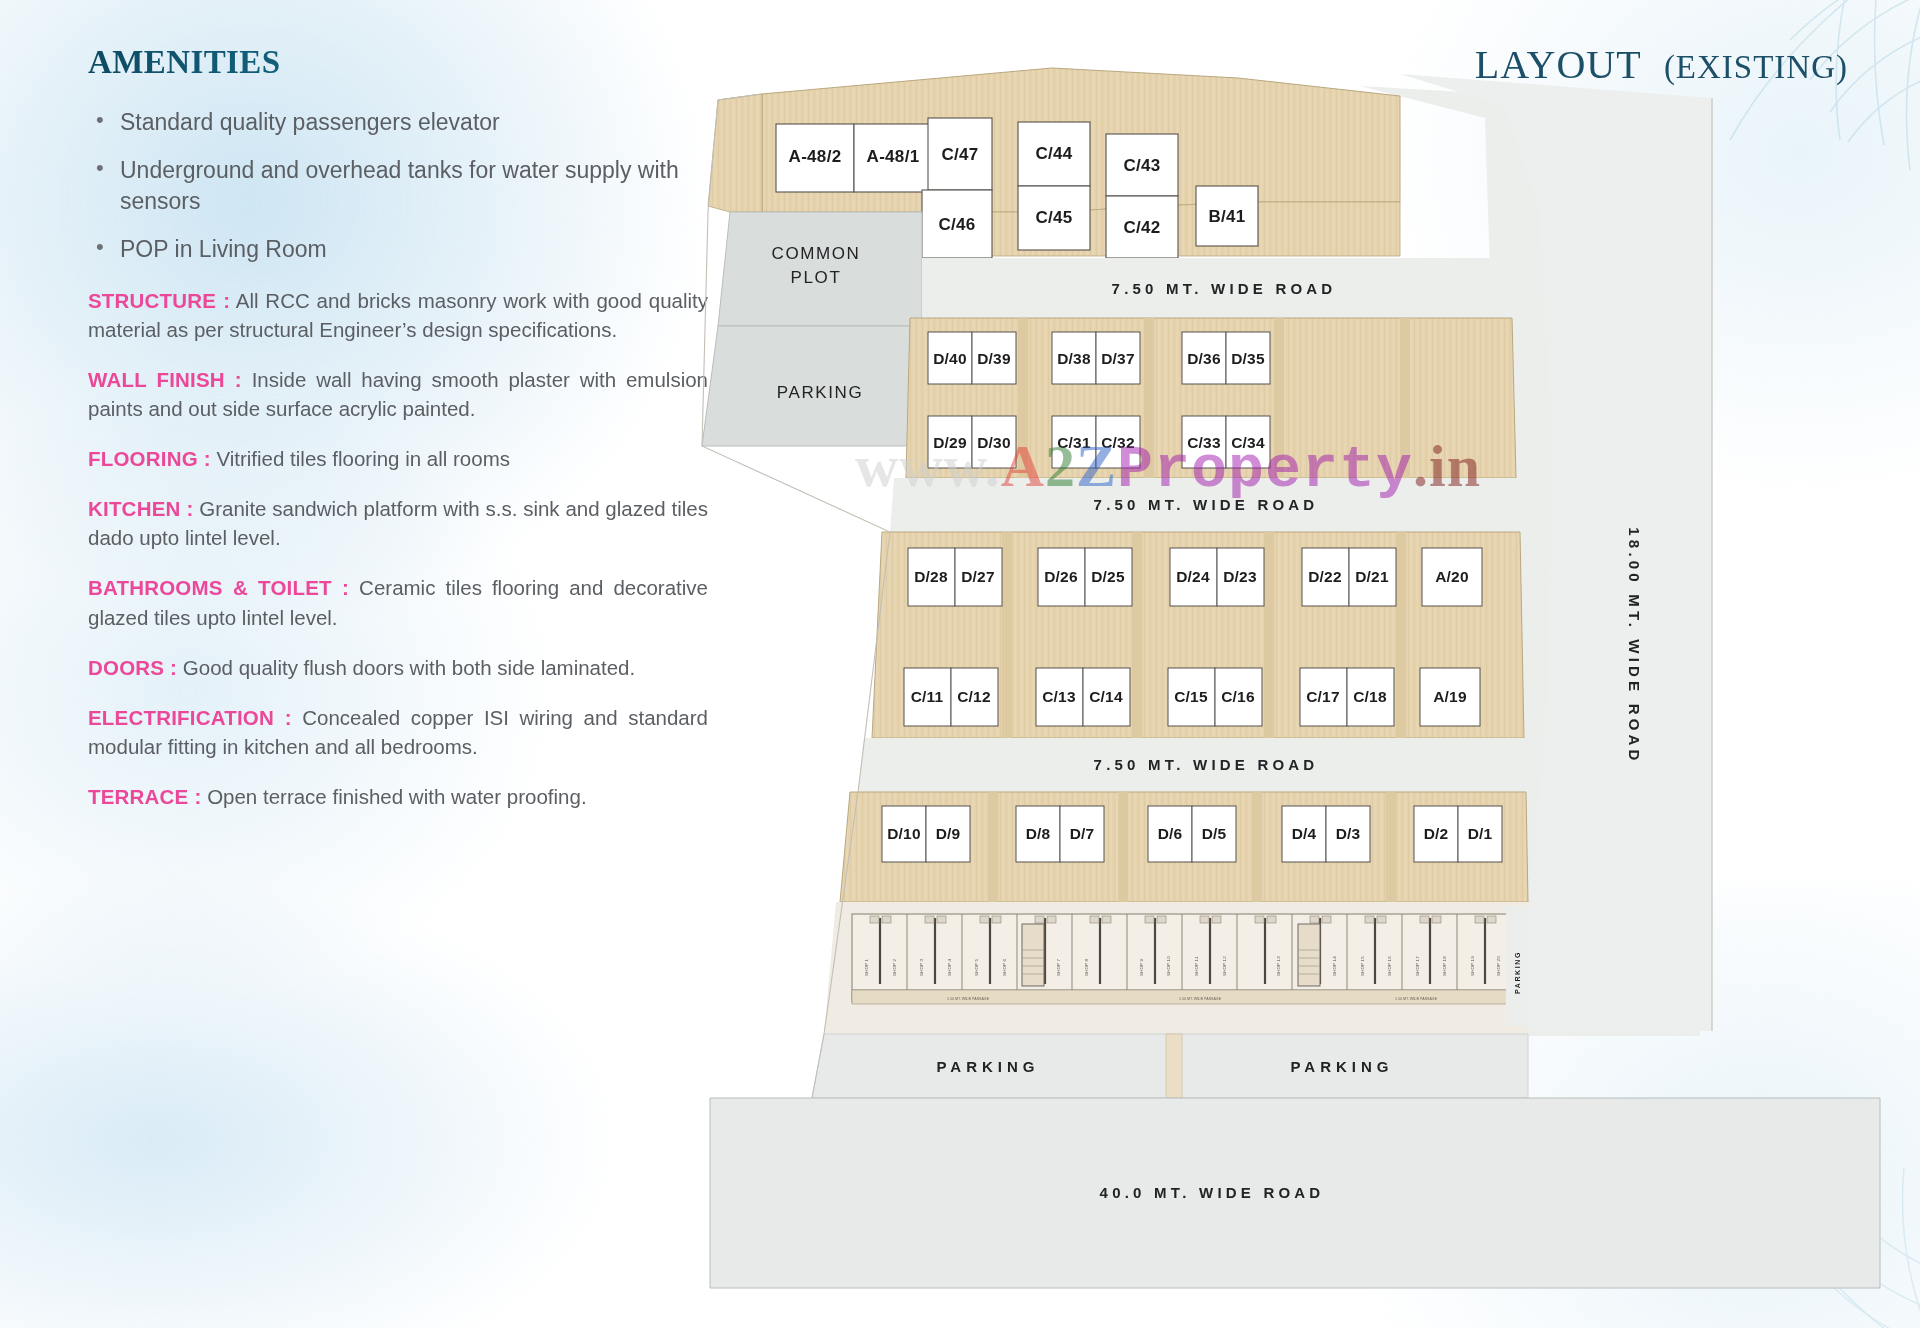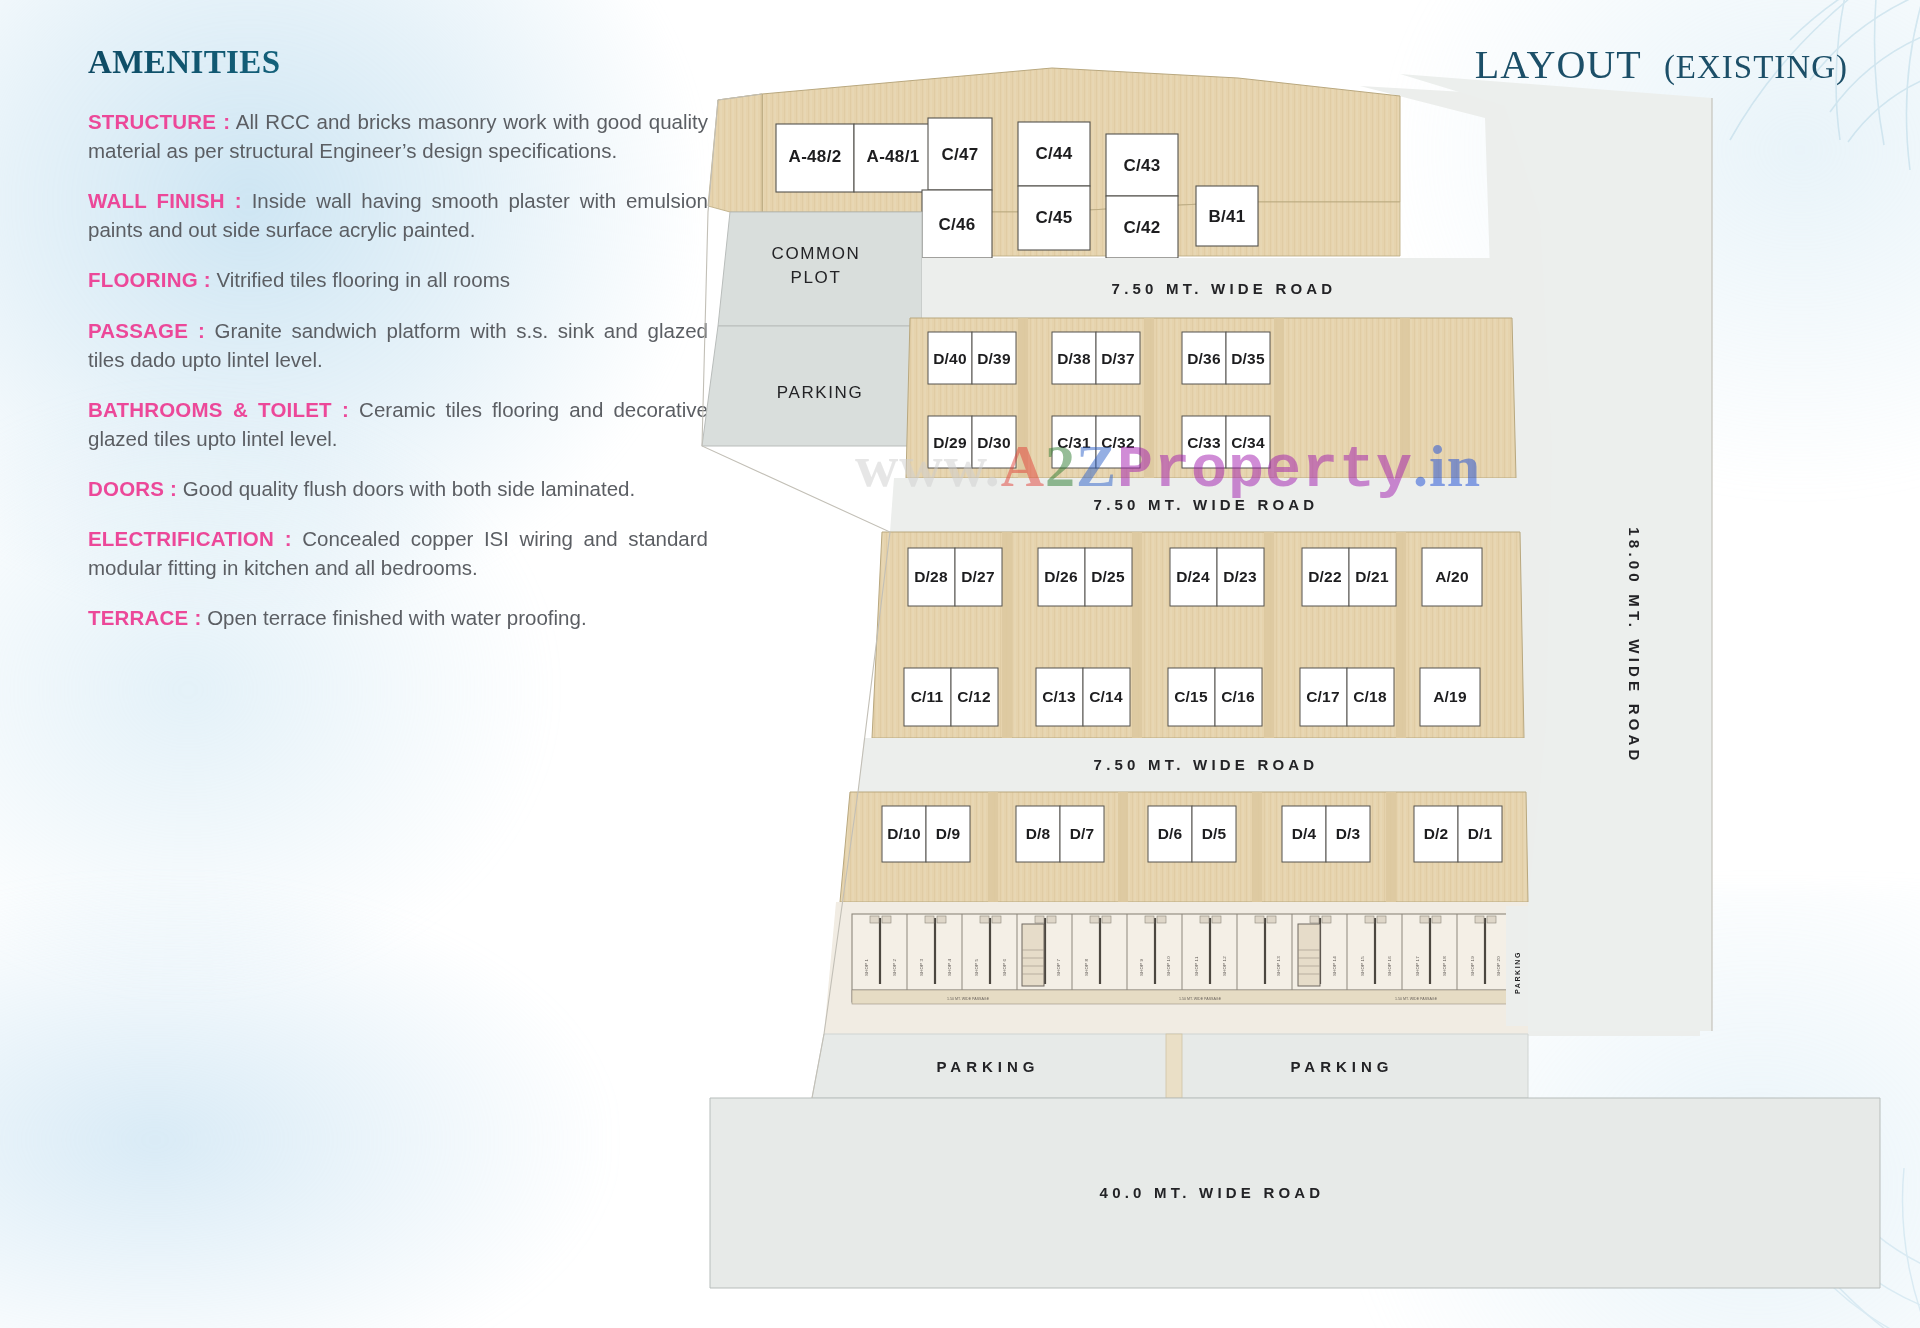--- a/index.html
+++ b/index.html
@@ -57,21 +57,21 @@
 
   .wm{position:absolute;left:855px;top:432px;width:720px;height:90px;
     font-family:"Liberation Serif",serif;font-size:60px;font-weight:700;
     letter-spacing:1px;white-space:nowrap;pointer-events:none;opacity:.5;}
   .wm span{display:inline-block;text-align:center;}
   .wm .w1{color:#cfcfcf;}
   .wm .w2{color:#e2433a;}
   .wm .w3{color:#2f7d32;}
   .wm .w4{color:#2e62c9;}
   .wm .w5{color:#a21caf;font-family:Liberation Mono, monospace;}
-  .wm .w6{color:#1d4ed8;}
+  .wm .w6{color:#7f1d1d;}
 
   
   .lbl{font-family:"Liberation Sans",sans-serif;fill:#1d1d1f;font-weight:700;}
   .plot-lbl{font-size:17px;letter-spacing:.3px;}
   .plot-lbl-sm{font-size:15.5px;letter-spacing:.2px;}
   .road-lbl{font-size:15px;font-weight:600;letter-spacing:4.2px;fill:#232326;}
   .area-lbl{font-size:17px;font-weight:500;letter-spacing:1.6px;fill:#232326;}
   .area-lbl-sp{font-size:15px;font-weight:600;letter-spacing:5px;fill:#232326;}
   .tiny{font-size:4.4px;fill:#5a5550;font-weight:400;letter-spacing:.2px;}
   .tiny2{font-size:3.6px;fill:#6a635c;font-weight:400;}
@@ -99,27 +99,32 @@
       <path d="M400 340 C350 320 310 290 280 255 M398 300 C352 282 318 255 296 225
                M396 258 C358 240 330 215 312 190"></path>
     </g>
   </svg>
 </div>
 
 <div class="left-col">
 
   <h1 class="sect-title">AMENITIES</h1>
 
+  <ul class="amen-list">
+    <li>Standard quality passengers elevator</li>
+    <li>Underground and overhead tanks for water supply with sensors</li>
+    <li>POP in Living Room</li>
+  </ul>
 
 
   <div>
     <p class="spec-item"><b>STRUCTURE :</b> <span>All RCC and bricks masonry work with good quality material as per structural Engineer’s design specifications.</span></p>
     <p class="spec-item"><b>WALL FINISH :</b> <span>Inside wall having smooth plaster with emulsion paints and out side surface acrylic painted.</span></p>
     <p class="spec-item"><b>FLOORING :</b> <span>Vitrified tiles flooring in all rooms</span></p>
-    <p class="spec-item"><b>PASSAGE :</b> <span>Granite sandwich platform with s.s. sink and glazed tiles dado upto lintel level.</span></p>
+    <p class="spec-item"><b>KITCHEN :</b> <span>Granite sandwich platform with s.s. sink and glazed tiles dado upto lintel level.</span></p>
     <p class="spec-item"><b>BATHROOMS &amp; TOILET :</b> <span>Ceramic tiles flooring and decorative glazed tiles upto lintel level.</span></p>
     <p class="spec-item"><b>DOORS :</b> <span>Good quality  flush doors with both side laminated.</span></p>
     <p class="spec-item"><b>ELECTRIFICATION :</b> <span>Concealed copper ISI wiring and standard modular fitting in kitchen and all bedrooms.</span></p>
     <p class="spec-item"><b>TERRACE :</b> <span>Open terrace finished with water proofing.</span></p>
   </div>
 </div>
 
 <div class="plan">
 <svg width="1200" height="1290" viewBox="0 0 1200 1290" xmlns="http://www.w3.org/2000/svg">
   <defs>

